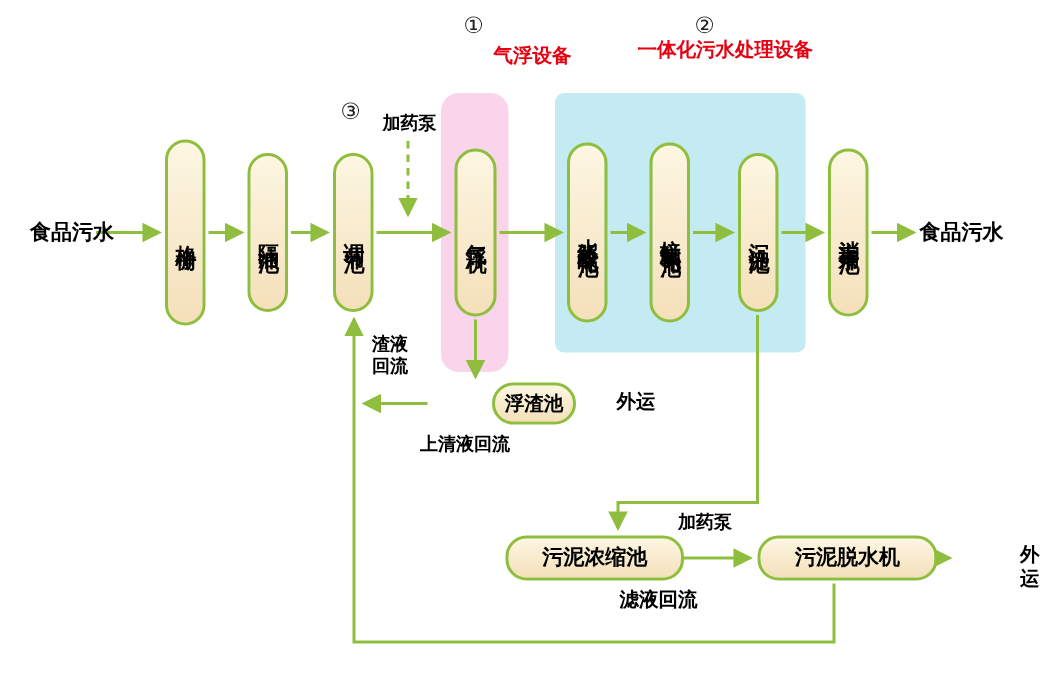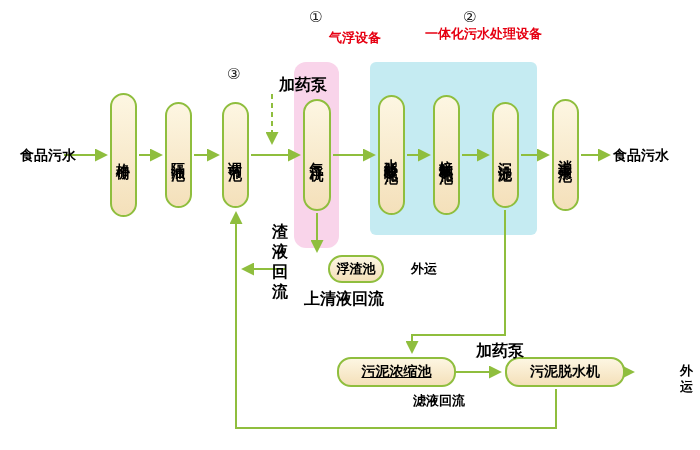--- a/index.html
+++ b/index.html
@@ -25,21 +25,21 @@
     border: 2px solid var(--box-border, #8fbe3e);
     border-radius: 14px;
     background: linear-gradient(180deg, #fdf6e2 0%, #f4e0ba 100%);
     font-weight: bold; font-size: 14px; color: #000;
     z-index: 2; text-align: center;
   }
   .vtank { writing-mode: vertical-rl; text-orientation: upright; letter-spacing: 3px; }
   .lbl { position: absolute; color: #000; font-weight: bold; z-index: 2; line-height: 1.25; }
   .red { color: var(--red-label, #e60012); }
   .num { font-weight: normal; color: #222; font-size: 15px; }
-  .small { font-size: 16px; margin-left: 24px; }
+  .small { font-size: 12px; }
   .mid { font-size: 13px; margin-left: 41px; }
   .big { font-size: 14px; }
 </style>
 </head>
 <body>
 
 <div id="stage">
 
   <div class="hl hl-pink" style="left:294px; top:62px; width:45px; height:186px;"></div>
   <div class="hl hl-blue" style="left:370px; top:62px; width:167px; height:173px;"></div>
@@ -74,21 +74,21 @@
   <div class="tank vtank" style="left:110px; top:93px; width:27px; height:124px;">格栅</div>
   <div class="tank vtank" style="left:165px; top:102px; width:27px; height:106px;">隔油池</div>
   <div class="tank vtank" style="left:222px; top:102px; width:27px; height:106px;">调节池</div>
   <div class="tank vtank" style="left:303px; top:99px; width:28px; height:112px;">气浮机</div>
   <div class="tank vtank" style="left:378px; top:95px; width:27px; height:120px;">水解酸化池</div>
   <div class="tank vtank" style="left:433px; top:95px; width:27px; height:120px;">接触氧化池</div>
   <div class="tank vtank" style="left:492px; top:102px; width:27px; height:106px;">沉淀池</div>
   <div class="tank vtank" style="left:552px; top:99px; width:27px; height:112px;">消毒水池</div>
 
   <div class="tank mid" style="left:287px; top:255px; width:56px; height:28px;">浮渣池</div>
-  <div class="tank" style="left:337px; top:357px; width:119px; height:30px;text-decoration:underline;">污泥浓缩池</div>
+  <div class="tank" style="left:337px; top:357px; width:119px; height:30px;">污泥浓缩池</div>
   <div class="tank" style="left:505px; top:357px; width:120px; height:30px;">污泥脱水机</div>
 
   <div class="lbl big" style="left:20px; top:147px;">食品污水</div>
   <div class="lbl big" style="left:613px; top:147px;">食品污水</div>
 
   <div class="lbl num" style="left:309px; top:8px;">①</div>
   <div class="lbl red mid" style="left:288px; top:30px;">气浮设备</div>
   <div class="lbl num" style="left:463px; top:8px;">②</div>
   <div class="lbl red mid" style="left:384px; top:26px;">一体化污水处理设备</div>
   <div class="lbl num" style="left:227px; top:65px;">③</div>

